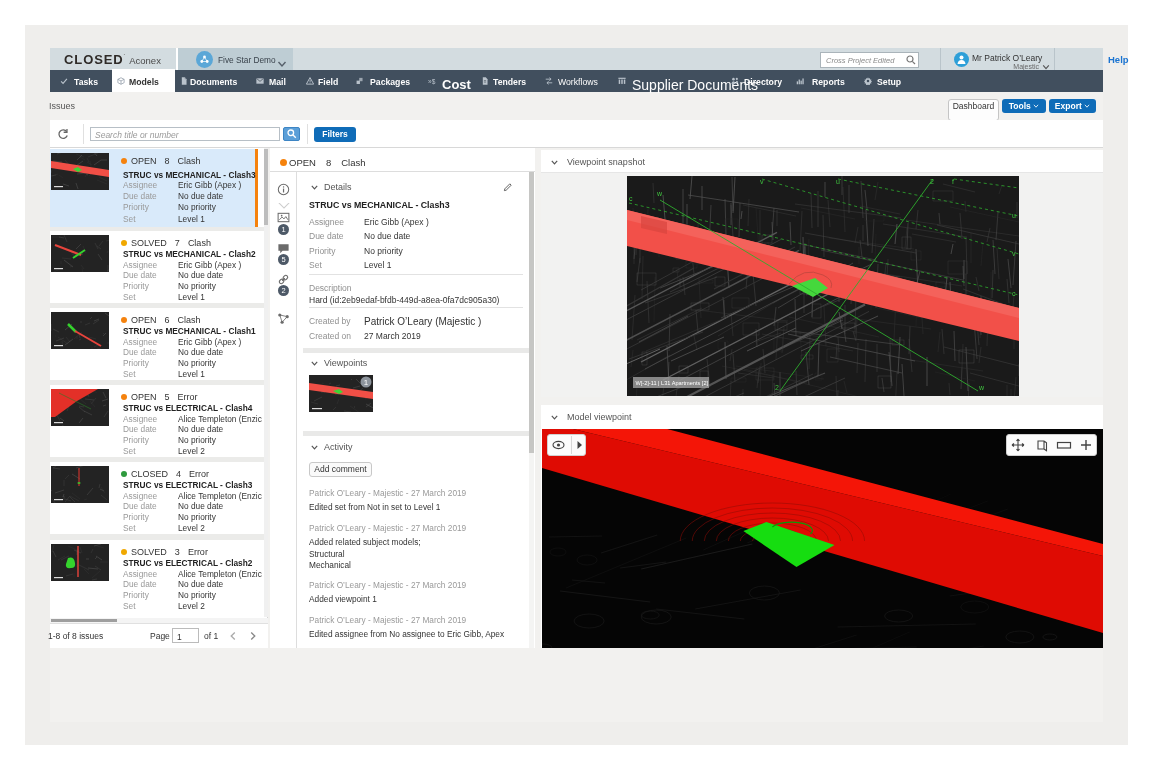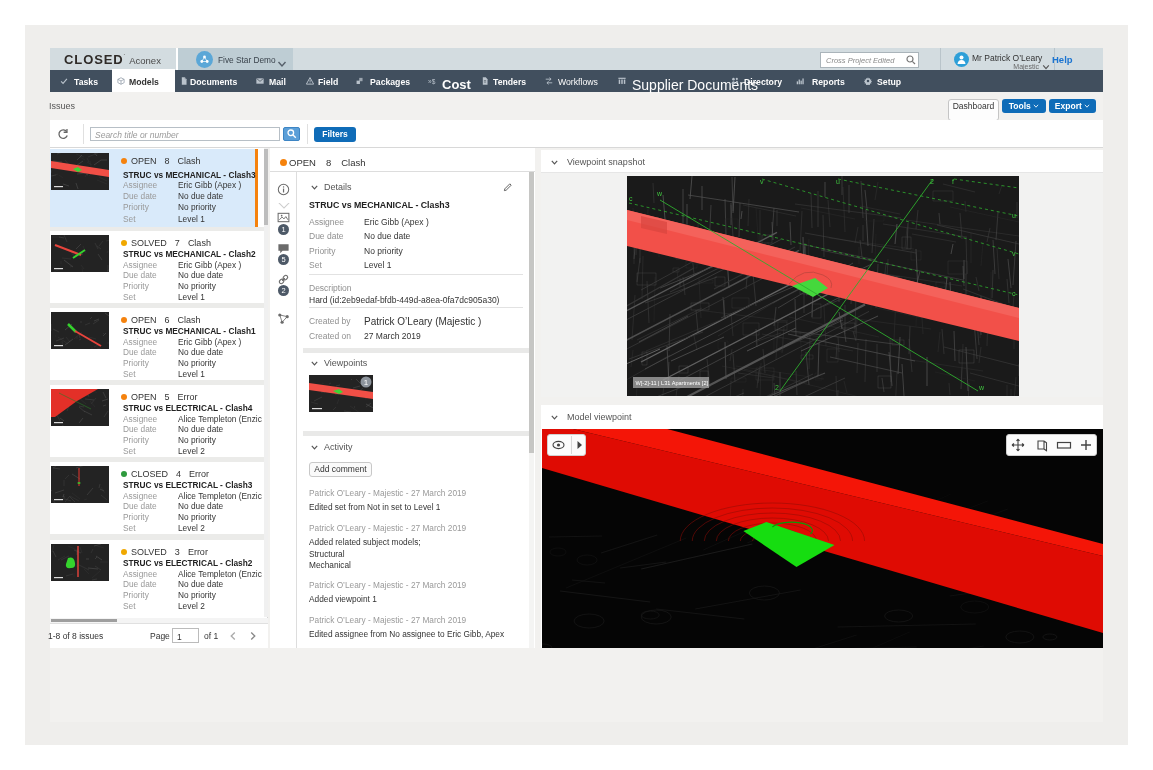--- a/index.html
+++ b/index.html
@@ -28,21 +28,21 @@
 <svg class="abs" style="left:956px;top:54px" width="11" height="11" viewBox="0 0 11 11">
     <circle cx="5.5" cy="3.6" r="2" fill="#fff"></circle>
     <path d="M1.5 10 q0.5 -4 4 -4 q3.5 0 4 4 Z" fill="#fff"></path>
   </svg>
 <div class="abs" style="left:972px;top:53px;width:78px;font-size:8.5px;color:#333;white-space:nowrap">Mr Patrick O’Leary</div>
 <div class="abs" style="left:972px;top:62.5px;width:67px;font-size:7px;color:#666;text-align:right">Majestic</div>
 <div class="abs" style="left:1042px;top:57px"><svg width="8" height="8" viewBox="0 0 10 10" style="vertical-align:0px">
       <path d="M1.5 3 L5 7 L8.5 3" fill="none" stroke="#555" stroke-width="1.4"></path>
     </svg></div>
 <div class="abs" style="left:1054px;top:48px;width:1px;height:22px;background:#b9c4ca"></div>
-<div class="abs" style="left:1052px;top:54px;font-size:9.5px;font-weight:bold;color:#1b74d1">Help</div>
+<div class="abs" style="left:1108px;top:54px;font-size:9.5px;font-weight:bold;color:#1b74d1">Help</div>
 <div class="abs" style="left:50px;top:70px;width:1053px;height:22px;background:#414f5e"></div>
 <div class="abs" style="left:112px;top:69px;width:63px;height:23px;background:#fff"></div>
 <div class="abs" style="left:60px;top:77px">
     <svg width="8" height="8" viewBox="0 0 11 11" style="display:block">
       <path d="M1.5 6 L4.2 8.8 L9.5 2.5" fill="none" stroke="#b9c2cb" stroke-width="1.6"></path>
     </svg>
   </div>
 <div class="abs" style="left:74px;top:76.5px;font-size:8.7px;font-weight:bold;color:#fdfdfd">Tasks</div>
 <div class="abs" style="left:117px;top:77px">
     <svg width="8" height="8" viewBox="0 0 11 11" style="display:block">

